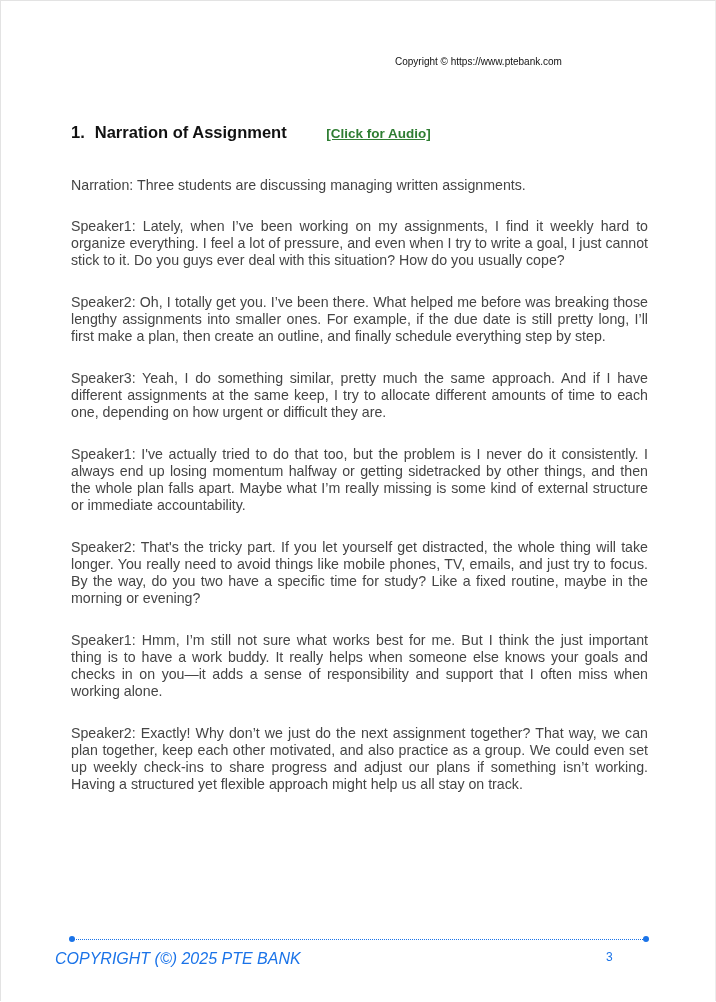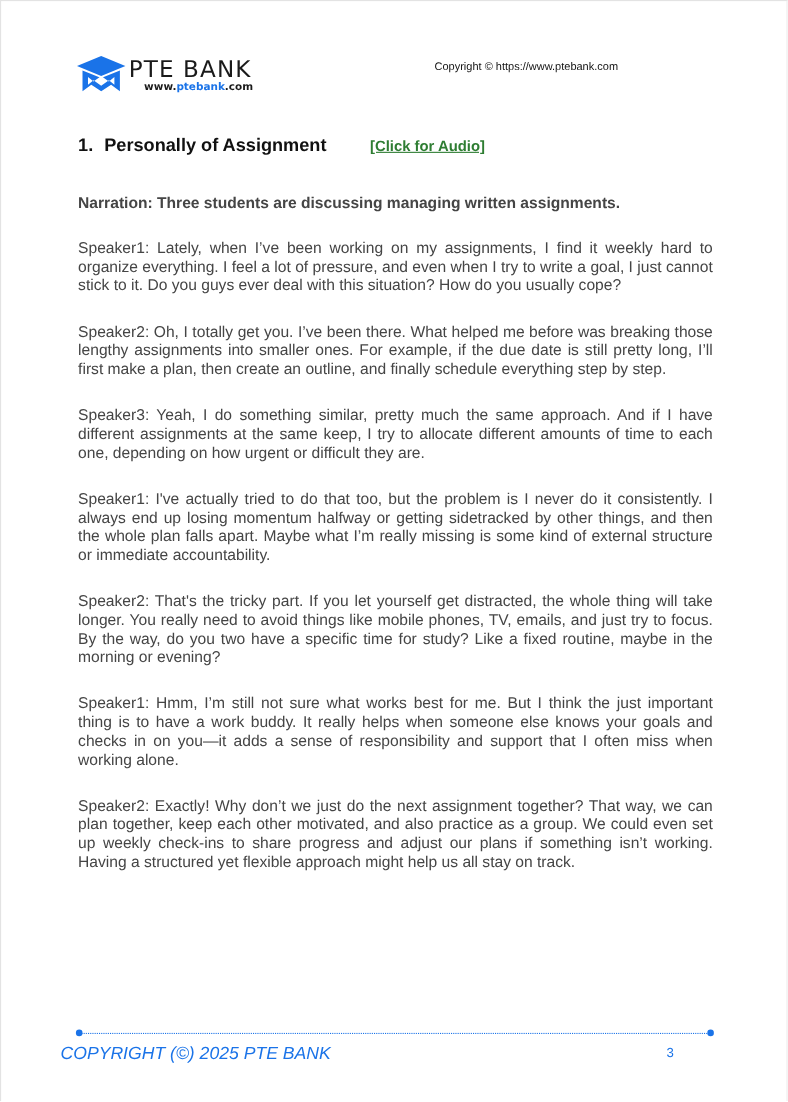--- a/index.html
+++ b/index.html
@@ -89,21 +89,21 @@
       top: 176px;
       width: 577px;
       font-size: 14.2px;
       line-height: 17px;
       color: #454545;
       text-align: justify;
     }
     .content p {
       margin: 0 0 25px 0;
     }
-    .content p.narration { margin-bottom: 24px; font-weight: bold; }
+    .content p.narration { margin-bottom: 24px; }
     .footer-rule {
       position: absolute;
       left: 70px;
       top: 938px;
       width: 576px;
       height: 0;
       border-top: 1.5px dotted #1a73e8;
     }
     .footer-dot {
       position: absolute;
@@ -129,36 +129,25 @@
       top: 949px;
       font-size: 12px;
       color: #1a73e8;
     }
   </style>
 </head>
 <body>
 
 <div class="page">
 
-  <div class="logo">
-    <svg class="logo-icon" viewBox="0 0 46 36">
-      <polygon points="23,1 45,10 23,19 1,10" fill="#1a73e8"></polygon>
-      <path d="M6,14 L6,33 L14,27 L23,33 L32,27 L40,33 L40,14 L23,21 Z" fill="#1a73e8"></path>
-      <path d="M11,20 L16,24 L23,19 L30,24 L35,20 L35,27 L30,23 L23,28 L16,23 L11,27 Z" fill="#ffffff"></path>
-    </svg>
-    <div class="logo-text">
-      <span class="logo-title">PTE BANK</span>
-      <span class="logo-url"><span>www.</span><span class="brand">ptebank</span><span>.com</span></span>
-    </div>
-  </div>
 
   <div class="header-copyright">Copyright © https://www.ptebank.com</div>
 
   <div class="title">
-    <span class="num">1.</span><span>Personally of Assignment</span>
+    <span class="num">1.</span><span>Narration of Assignment</span>
     <a>[Click for Audio]</a>
   </div>
 
   <div class="content">
     <p class="narration">Narration: Three students are discussing managing written assignments.</p>
     <p>Speaker1: Lately, when I’ve been working on my assignments, I find it weekly hard to organize everything. I feel a lot of pressure, and even when I try to write a goal, I just cannot stick to it. Do you guys ever deal with this situation? How do you usually cope?</p>
     <p>Speaker2: Oh, I totally get you. I’ve been there. What helped me before was breaking those lengthy assignments into smaller ones. For example, if the due date is still pretty long, I’ll first make a plan, then create an outline, and finally schedule everything step by step.</p>
     <p>Speaker3: Yeah, I do something similar, pretty much the same approach. And if I have different assignments at the same keep, I try to allocate different amounts of time to each one, depending on how urgent or difficult they are.</p>
     <p>Speaker1: I've actually tried to do that too, but the problem is I never do it consistently. I always end up losing momentum halfway or getting sidetracked by other things, and then the whole plan falls apart. Maybe what I’m really missing is some kind of external structure or immediate accountability.</p>
     <p>Speaker2: That's the tricky part. If you let yourself get distracted, the whole thing will take longer. You really need to avoid things like mobile phones, TV, emails, and just try to focus. By the way, do you two have a specific time for study? Like a fixed routine, maybe in the morning or evening?</p>

